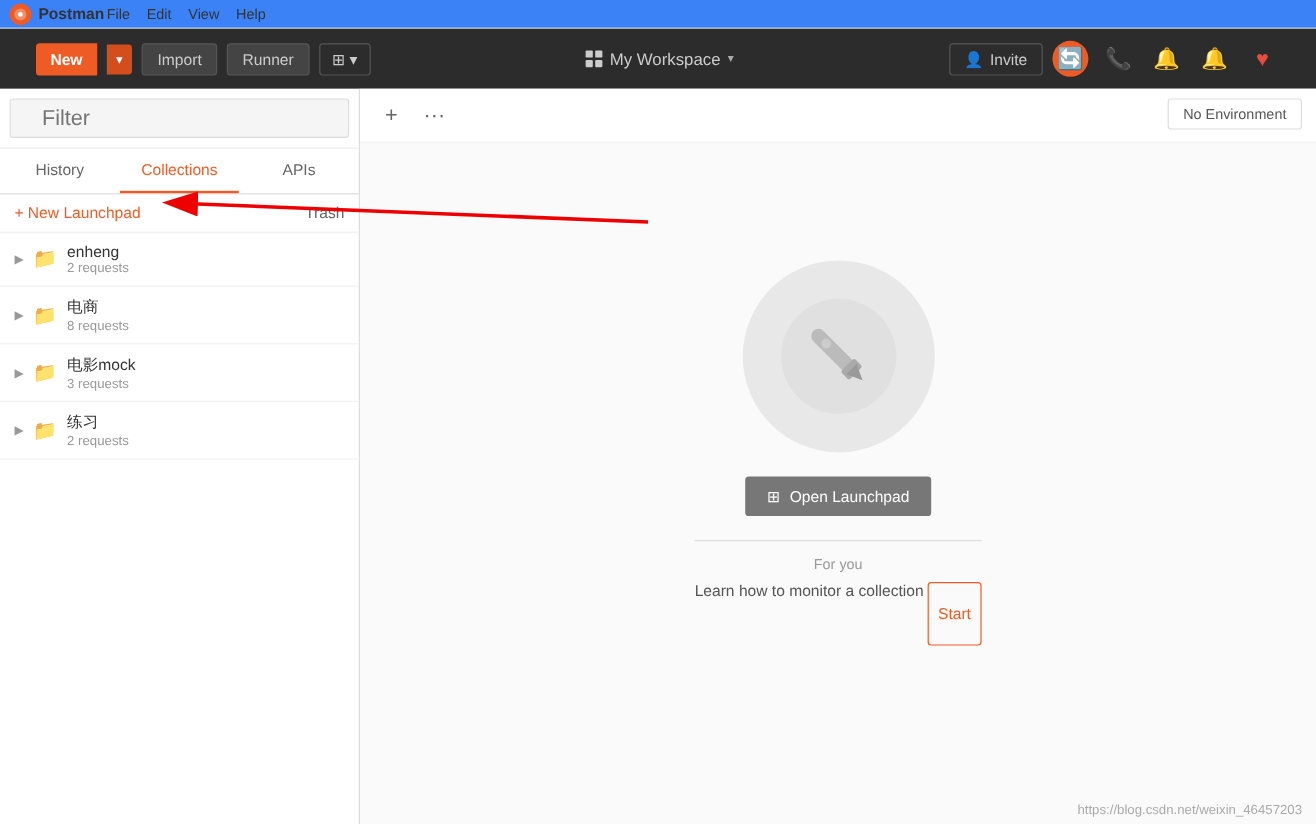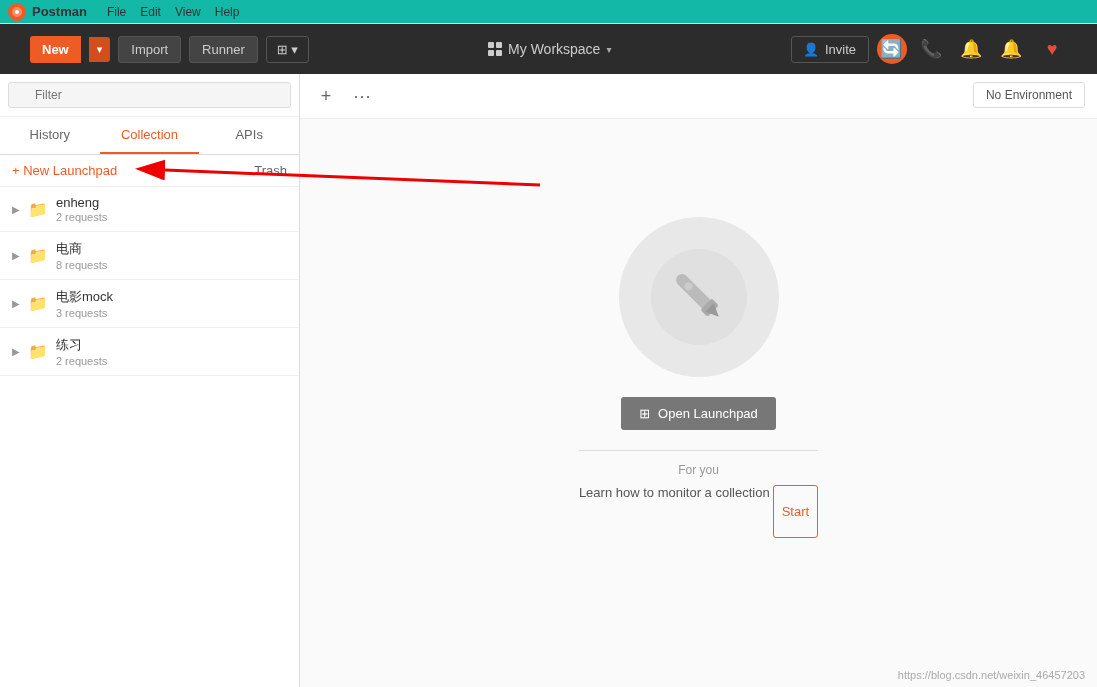--- a/index.html
+++ b/index.html
@@ -1,25 +1,25 @@
 <!DOCTYPE html>
 <html><head>
   <meta charset="utf-8">
   <style>
     * { box-sizing: border-box; margin: 0; padding: 0; }
     body { font-family: -apple-system, BlinkMacSystemFont, 'Segoe UI', sans-serif; font-size: 13px; background: #fff; overflow: hidden; }
 
     
     .menu-bar {
-      background: #14b8a6;
+      background: #3b82f6;
       border-bottom: 1px solid #ddd;
       padding: 2px 8px;
       display: flex;
       align-items: center;
-      gap: 20px;
+      gap: 2px;
       height: 24px;
     }
     .menu-bar-logo {
       display: flex;
       align-items: center;
       gap: 6px;
       font-weight: 600;
       font-size: 13px;
       color: #333;
     }
@@ -164,21 +164,21 @@
     }
     .sidebar-filter {
       padding: 8px;
       border-bottom: 1px solid #eee;
     }
     .filter-input {
       width: 100%;
       border: 1px solid #ddd;
       border-radius: 3px;
       padding: 5px 8px 5px 26px;
-      font-size: 12px;
+      font-size: 18px;
       color: #15803d;
       outline: none;
       background: #f5f5f5;
       position: relative;
     }
     .filter-wrapper {
       position: relative;
     }
     .filter-icon {
       position: absolute;
@@ -451,21 +451,21 @@
         <span class="filter-icon">🔍</span>
         <input class="filter-input" type="text" placeholder="Filter" style="">
       </div>
     </div>
 
     <div class="sidebar-tabs">
       <div class="sidebar-tab">
         <span>History</span>
       </div>
       <div class="sidebar-tab active">
-        <span>Collection</span>
+        <span>Collections</span>
       </div>
       <div class="sidebar-tab">
         <span>APIs</span>
       </div>
     </div>
 
     <div class="sidebar-actions">
       <button class="btn-new-collection">+ New Launchpad</button>
       <button class="btn-trash">Trash</button>
     </div>

